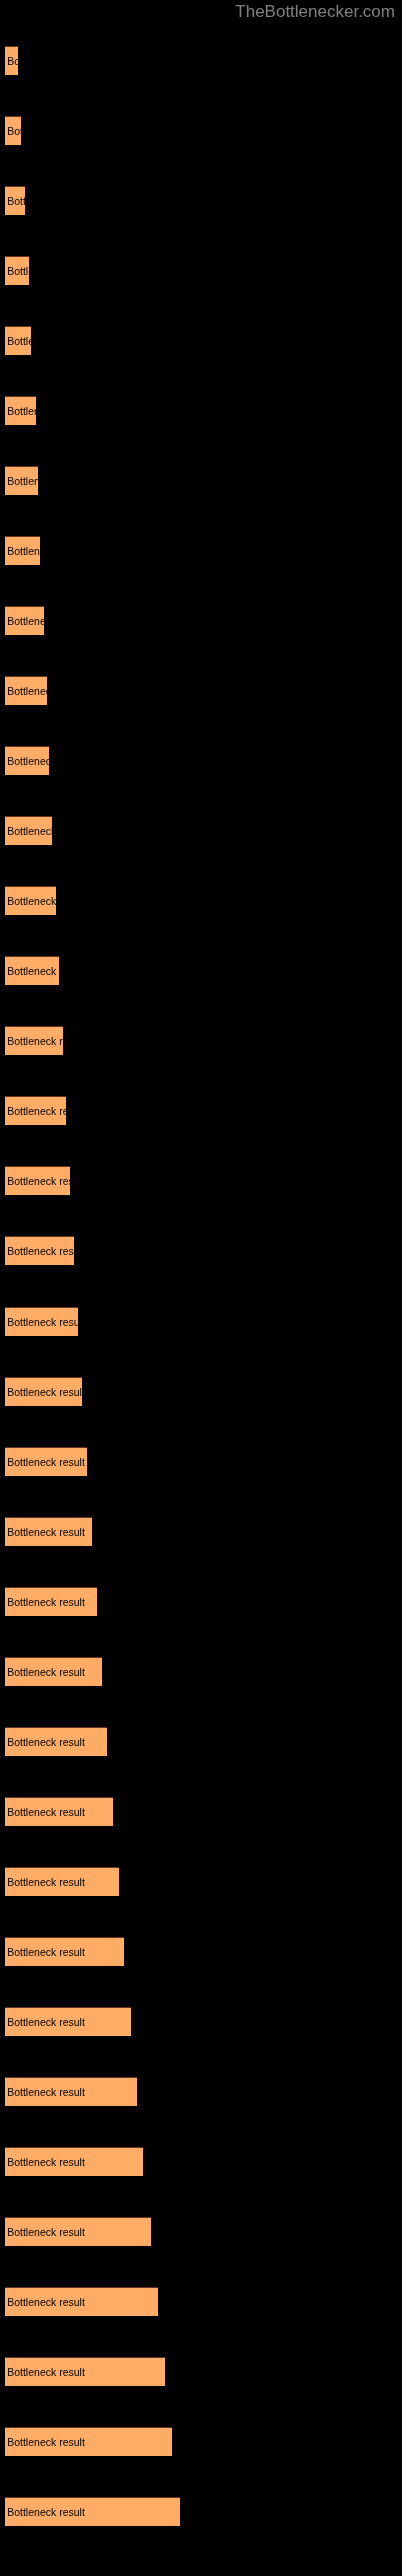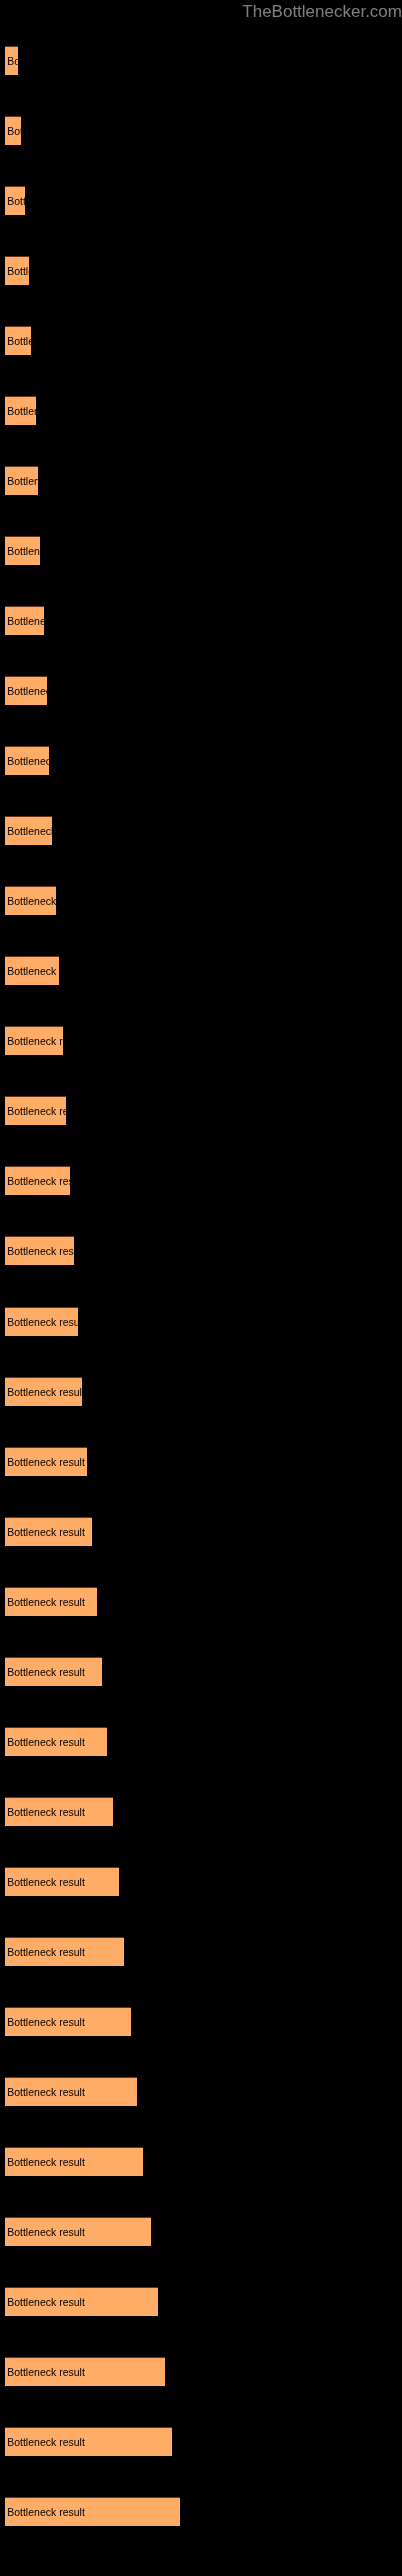--- a/index.html
+++ b/index.html
@@ -18,21 +18,21 @@
   .site-header {
     position: absolute;
     top: 0;
     left: 0;
     width: 403px;
     height: 24px;
     display: flex;
     align-items: center;
     justify-content: flex-end;
     box-sizing: border-box;
-    padding-right: 1px;
+    padding-right: 8px;
   }
   .site-title {
     color: #808080;
     font-size: 17px;
     line-height: 19.3px;
     letter-spacing: 0px;
     white-space: nowrap;
   }
   .chart {
     position: absolute;

